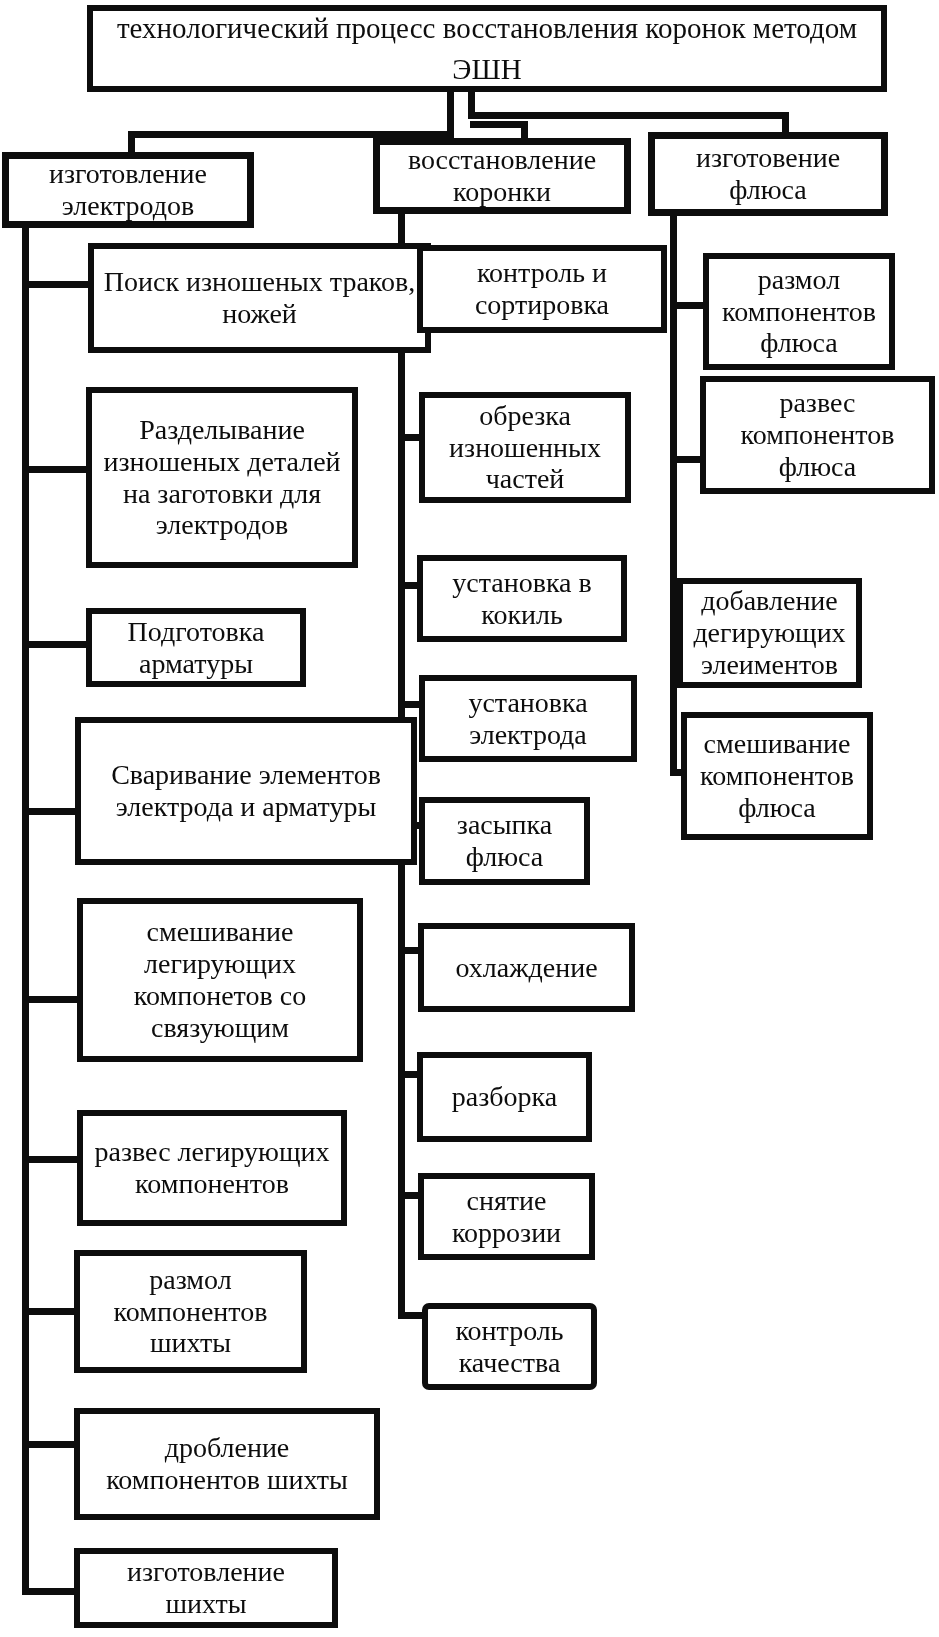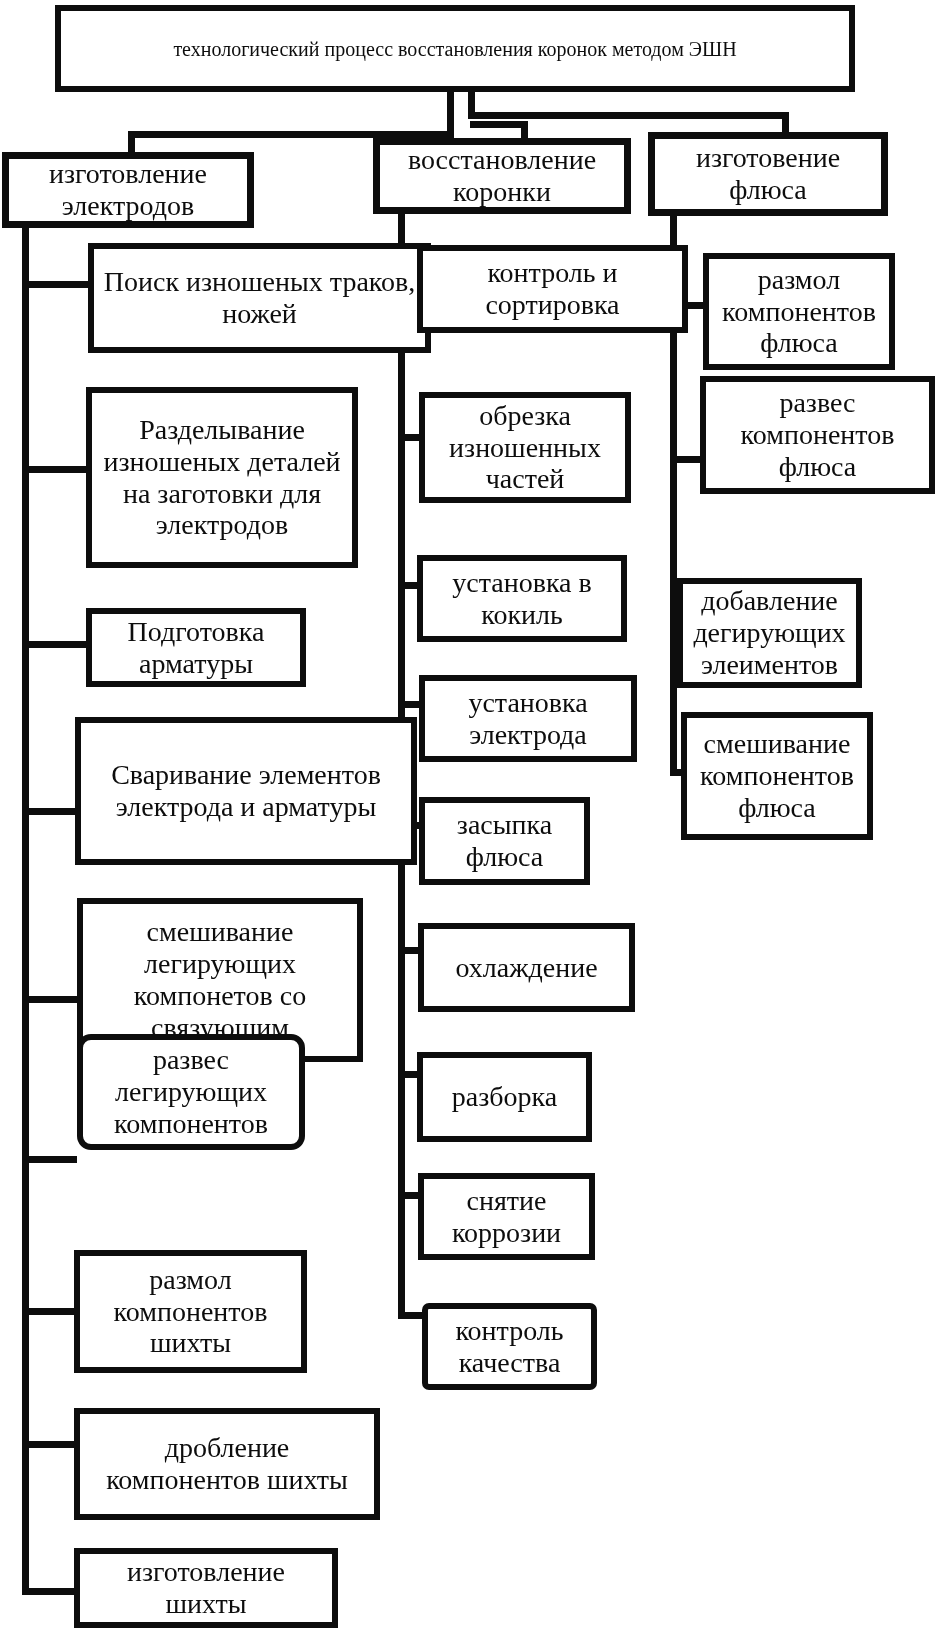--- a/index.html
+++ b/index.html
@@ -19,21 +19,21 @@
     display:flex;
     align-items:center;
     justify-content:center;
     text-align:center;
     font-size:28px;
     line-height:1.14;
     padding:3px 8px;
     z-index:2;
   }
   .node.header{border-width:7px;}
-  .node.root{font-size:20px;line-height:1.4;border-width:6px;}
+  .node.root{font-size:29px;line-height:1.4;border-width:6px;margin-left:32px;}
   .line{
     position:absolute;
     background:#0d0d0d;
     z-index:1;
   }
 </style>
 </head>
 <body>
 
 <div id="canvas">
@@ -62,37 +62,37 @@
   <div class="line" style="left:22px;top:1156px;width:55px;height:7px;"></div>
   <div class="line" style="left:22px;top:1308px;width:52px;height:7px;"></div>
   <div class="line" style="left:22px;top:1441px;width:52px;height:7px;"></div>
   <div class="line" style="left:22px;top:1588px;width:52px;height:7px;"></div>
 
   <div class="node" style="left:88px;top:243px;width:343px;height:110px;">Поиск изношеных траков, ножей</div>
   <div class="node" style="left:86px;top:387px;width:272px;height:181px;">Разделывание изношеных деталей на заготовки для электродов</div>
   <div class="node" style="left:86px;top:608px;width:220px;height:79px;">Подготовка арматуры</div>
   <div class="node" style="left:75px;top:717px;width:342px;height:148px;">Сваривание элементов электрода и арматуры</div>
   <div class="node" style="left:77px;top:898px;width:286px;height:164px;">смешивание легирующих компонетов со связующим</div>
-  <div class="node" style="left:77px;top:1034px;width:228px;height:116px;border-radius:14px;">развес легирующих компонентов</div>
+  <div class="node" style="left:77px;top:1110px;width:270px;height:116px;">развес легирующих компонентов</div>
   <div class="node" style="left:74px;top:1250px;width:233px;height:123px;">размол компонентов шихты</div>
   <div class="node" style="left:74px;top:1408px;width:306px;height:112px;">дробление компонентов шихты</div>
   <div class="node" style="left:74px;top:1548px;width:264px;height:80px;">изготовление шихты</div>
 
   <div class="line" style="left:398px;top:212px;width:7px;height:1107px;"></div>
   <div class="line" style="left:398px;top:281px;width:21px;height:7px;"></div>
   <div class="line" style="left:398px;top:434px;width:23px;height:7px;"></div>
   <div class="line" style="left:398px;top:582px;width:21px;height:7px;"></div>
   <div class="line" style="left:398px;top:701px;width:23px;height:7px;"></div>
   <div class="line" style="left:398px;top:822px;width:23px;height:7px;"></div>
   <div class="line" style="left:398px;top:947px;width:22px;height:7px;"></div>
   <div class="line" style="left:398px;top:1071px;width:21px;height:7px;"></div>
   <div class="line" style="left:398px;top:1192px;width:22px;height:7px;"></div>
   <div class="line" style="left:398px;top:1312px;width:26px;height:7px;"></div>
 
-  <div class="node" style="left:417px;top:245px;width:271px;height:88px;">контроль и сортировка</div>
+  <div class="node" style="left:417px;top:245px;width:250px;height:88px;">контроль и сортировка</div>
   <div class="node" style="left:419px;top:392px;width:212px;height:111px;">обрезка изношенных частей</div>
   <div class="node" style="left:417px;top:555px;width:210px;height:87px;">установка в кокиль</div>
   <div class="node" style="left:419px;top:675px;width:218px;height:87px;text-align:center;">установка электрода</div>
   <div class="node" style="left:419px;top:797px;width:171px;height:88px;">засыпка флюса</div>
   <div class="node" style="left:418px;top:923px;width:217px;height:89px;">охлаждение</div>
   <div class="node" style="left:417px;top:1052px;width:175px;height:90px;">разборка</div>
   <div class="node" style="left:418px;top:1173px;width:177px;height:87px;">снятие коррозии</div>
   <div class="node" style="left:422px;top:1303px;width:175px;height:87px;border-radius:7px;">контроль качества</div>
 
   <div class="line" style="left:670px;top:214px;width:7px;height:562px;"></div>

